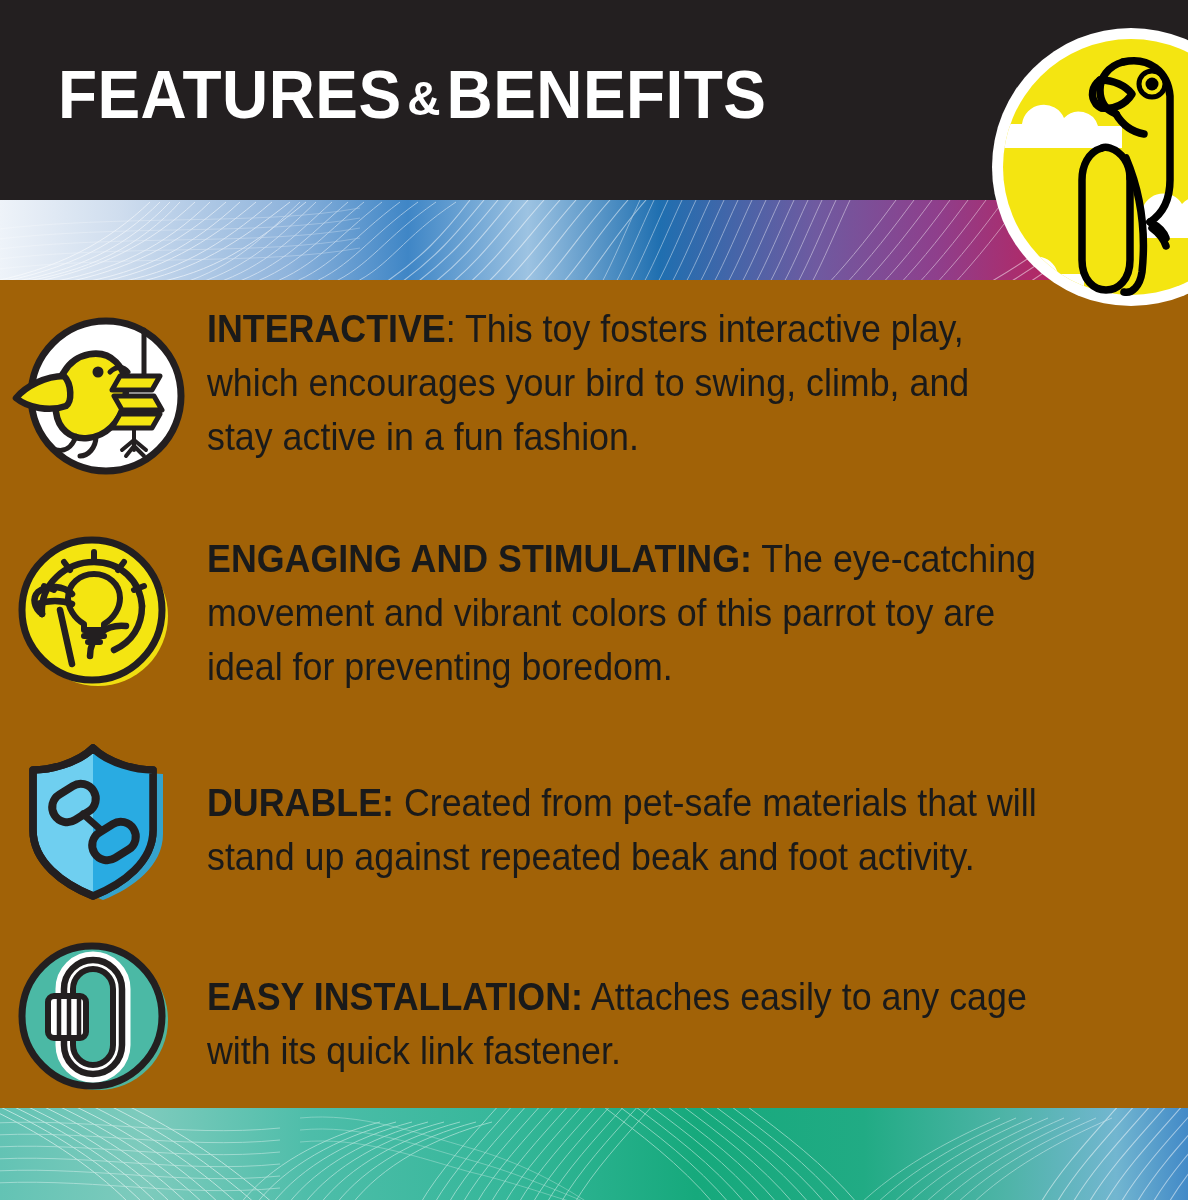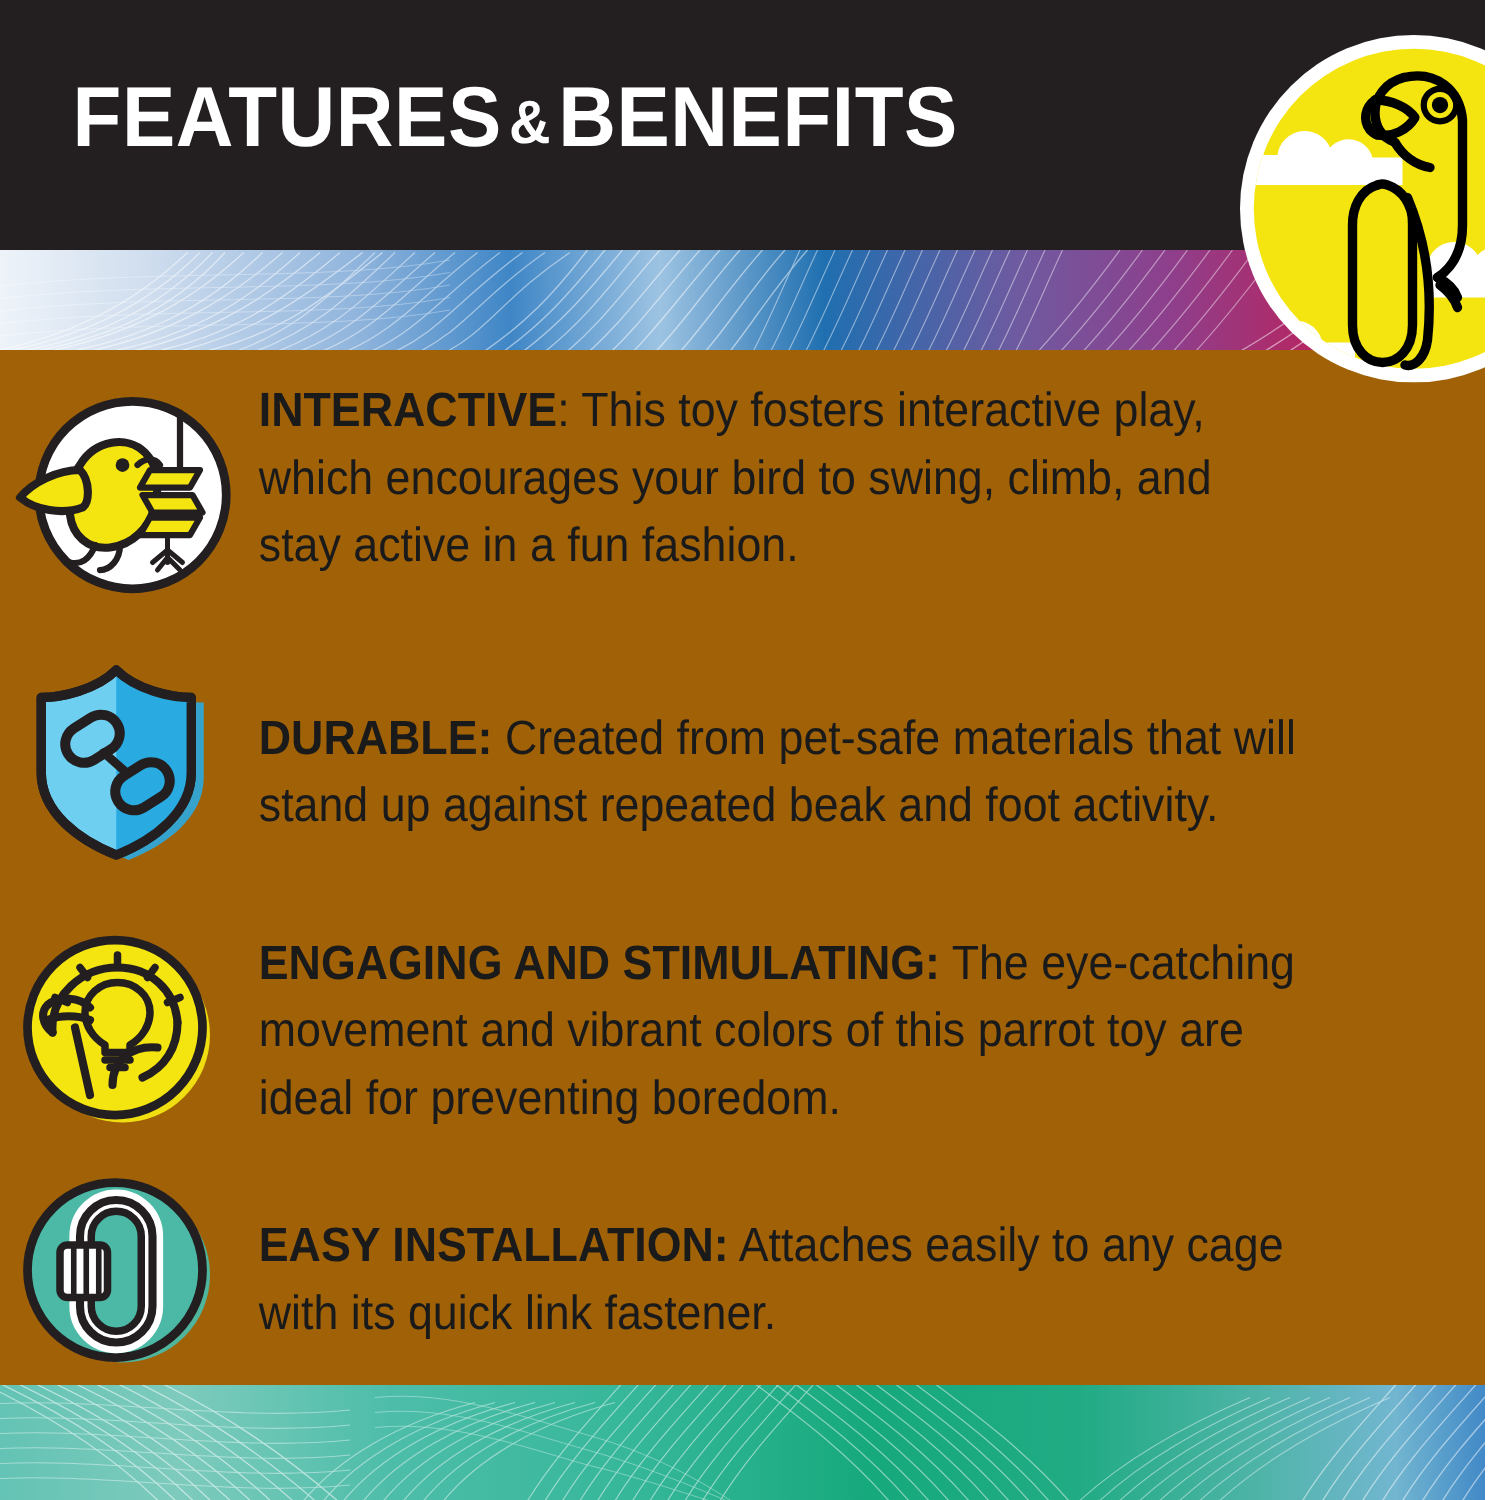--- a/index.html
+++ b/index.html
@@ -332,43 +332,20 @@
           <g stroke="#231f20" stroke-width="5" fill="none" stroke-linecap="round">
             <path d="M108,62 C 114,56 122,56 126,62"></path>
           </g>
         </svg>
       </div>
       <div class="feature-text">
         <b>INTERACTIVE</b><span>:</span><span> This toy fosters interactive play, which encourages your bird to swing, climb, and stay active in a fun fashion.</span>
       </div>
     </div>
 
-    <div class="feature-row row-3">
-      <div class="feature-icon">
-        <svg width="176" height="168" viewBox="0 0 176 168" xmlns="http://www.w3.org/2000/svg">
-
-          <path d="M96,14 C 112,30 140,36 156,36 L156,96 C 156,128 126,150 96,162 C 66,150 36,128 36,96 L36,36 C 52,36 80,30 96,14 Z" fill="#29abe2" opacity="0.9"></path>
-
-          <path d="M86,10 C 102,26 130,32 146,32 L146,92 C 146,124 116,146 86,158 C 56,146 26,124 26,92 L26,32 C 42,32 70,26 86,10 Z" fill="#6fcff0" stroke="#231f20" stroke-width="7.5" stroke-linejoin="round"></path>
-
-          <path d="M86,10 C 102,26 130,32 146,32 L146,92 C 146,124 116,146 86,158 Z" fill="#29abe2"></path>
-          <path d="M86,10 C 102,26 130,32 146,32 L146,92 C 146,124 116,146 86,158 C 56,146 26,124 26,92 L26,32 C 42,32 70,26 86,10 Z" fill="none" stroke="#231f20" stroke-width="7.5" stroke-linejoin="round"></path>
-
-          <g fill="none" stroke="#231f20" stroke-width="8" stroke-linecap="round">
-            <rect x="44" y="50" width="46" height="30" rx="15" transform="rotate(-32 67 65)"></rect>
-            <rect x="84" y="88" width="46" height="30" rx="15" transform="rotate(-32 107 103)"></rect>
-            <path d="M76,76 L94,92" stroke-width="7"></path>
-          </g>
-        </svg>
-      </div>
-      <div class="feature-text">
-        <b>DURABLE</b><b>:</b><span> Created from pet-safe materials that will stand up against repeated beak and foot activity.</span>
-      </div>
-    </div>
-
     <div class="feature-row row-2">
       <div class="feature-icon">
         <svg width="162" height="160" viewBox="0 0 162 160" xmlns="http://www.w3.org/2000/svg">
           <circle cx="84" cy="84" r="70" fill="#f4e511" opacity="0.95"></circle>
           <circle cx="78" cy="78" r="70" fill="#f4e511" stroke="#231f20" stroke-width="7"></circle>
           <g fill="none" stroke="#231f20" stroke-width="6.5" stroke-linecap="round" stroke-linejoin="round">
 
             <path d="M28,82 C 26,52 52,30 80,30 C 106,30 126,48 128,74"></path>
 
             <path d="M28,82 C 20,76 18,66 24,60 C 34,52 50,54 58,62"></path>
@@ -388,20 +365,43 @@
             <path d="M80,30 L80,20"></path>
             <path d="M56,38 L50,30"></path>
             <path d="M104,38 L110,30"></path>
             <path d="M40,58 L30,54"></path>
             <path d="M120,58 L130,54"></path>
           </g>
         </svg>
       </div>
       <div class="feature-text">
         <b>ENGAGING AND STIMULATING</b><b>:</b><span> The eye-catching movement and vibrant colors of this parrot toy are ideal for preventing boredom.</span>
+      </div>
+    </div>
+
+    <div class="feature-row row-3">
+      <div class="feature-icon">
+        <svg width="176" height="168" viewBox="0 0 176 168" xmlns="http://www.w3.org/2000/svg">
+
+          <path d="M96,14 C 112,30 140,36 156,36 L156,96 C 156,128 126,150 96,162 C 66,150 36,128 36,96 L36,36 C 52,36 80,30 96,14 Z" fill="#29abe2" opacity="0.9"></path>
+
+          <path d="M86,10 C 102,26 130,32 146,32 L146,92 C 146,124 116,146 86,158 C 56,146 26,124 26,92 L26,32 C 42,32 70,26 86,10 Z" fill="#6fcff0" stroke="#231f20" stroke-width="7.5" stroke-linejoin="round"></path>
+
+          <path d="M86,10 C 102,26 130,32 146,32 L146,92 C 146,124 116,146 86,158 Z" fill="#29abe2"></path>
+          <path d="M86,10 C 102,26 130,32 146,32 L146,92 C 146,124 116,146 86,158 C 56,146 26,124 26,92 L26,32 C 42,32 70,26 86,10 Z" fill="none" stroke="#231f20" stroke-width="7.5" stroke-linejoin="round"></path>
+
+          <g fill="none" stroke="#231f20" stroke-width="8" stroke-linecap="round">
+            <rect x="44" y="50" width="46" height="30" rx="15" transform="rotate(-32 67 65)"></rect>
+            <rect x="84" y="88" width="46" height="30" rx="15" transform="rotate(-32 107 103)"></rect>
+            <path d="M76,76 L94,92" stroke-width="7"></path>
+          </g>
+        </svg>
+      </div>
+      <div class="feature-text">
+        <b>DURABLE</b><b>:</b><span> Created from pet-safe materials that will stand up against repeated beak and foot activity.</span>
       </div>
     </div>
 
     <div class="feature-row row-4">
       <div class="feature-icon">
         <svg width="166" height="160" viewBox="0 0 166 160" xmlns="http://www.w3.org/2000/svg">
           <circle cx="86" cy="82" r="70" fill="#4bb9a5" opacity="0.95"></circle>
           <circle cx="80" cy="78" r="70" fill="#4bb9a5" stroke="#231f20" stroke-width="7"></circle>
 
           <rect x="52" y="22" width="58" height="114" rx="29" fill="none" stroke="#ffffff" stroke-width="17"></rect>

